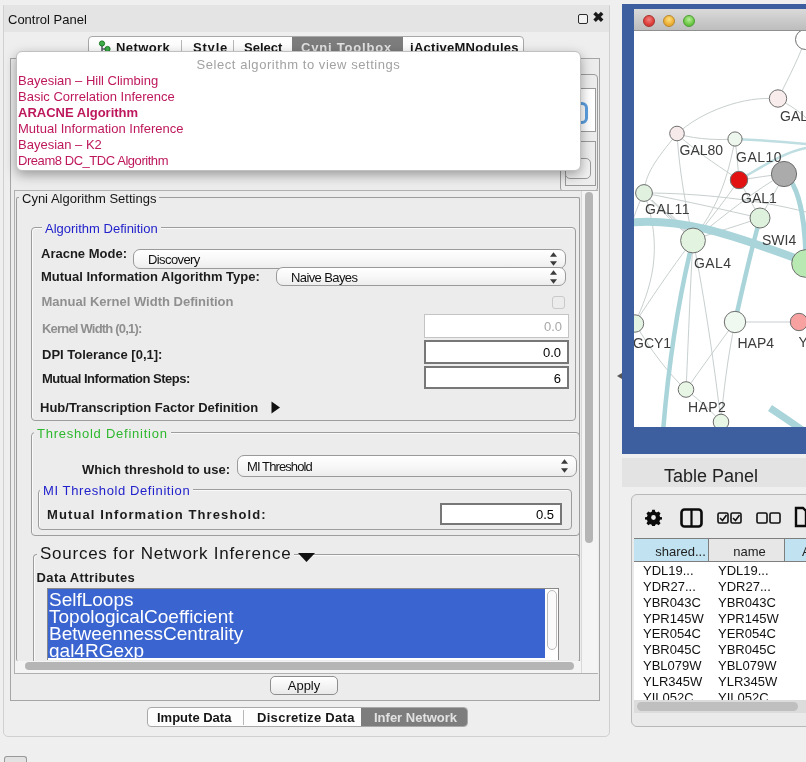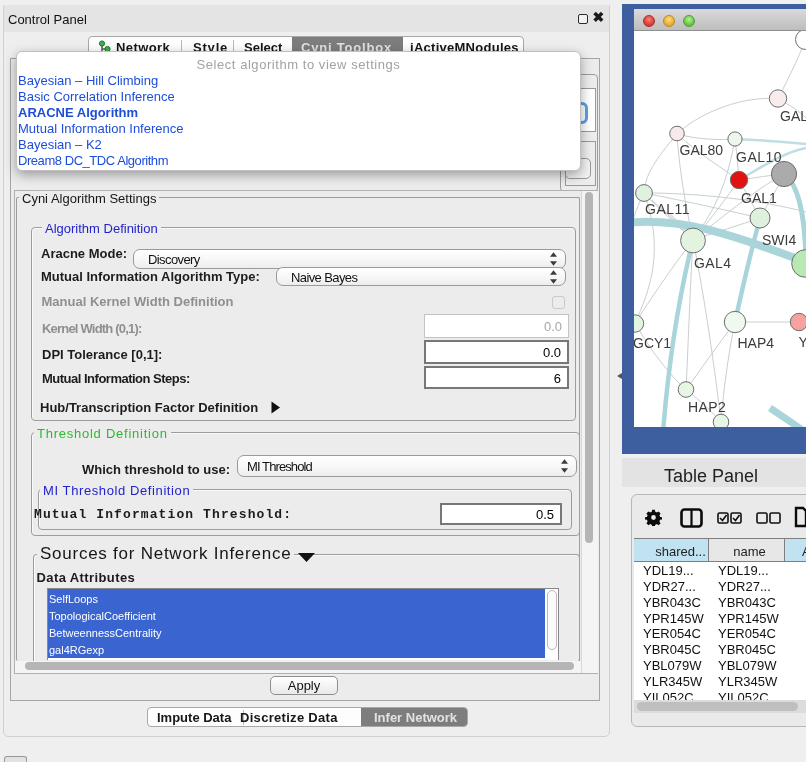--- a/index.html
+++ b/index.html
@@ -111,45 +111,45 @@
 <div class="lbl" style="left:82px;top:461.5px;">Which threshold to use:</div>
 <div class="combo" style="left:237px;top:455px;width:340px;height:22px;">
     <span class="ct" style="left:9px;letter-spacing:-0.9px;">MI Threshold</span>
     <span class="ar"><svg width="9" height="15" viewBox="0 0 9 15">
         <path d="M1 5.2 L4.5 0.8 L8 5.2 Z M1 9.8 L8 9.8 L4.5 14.2 Z" fill="#3b3b3b"></path>
       </svg></span>
   </div>
 
 <div class="fs" style="left:38px;top:489px;width:532px;height:39px;"></div>
 <div class="fslab" style="left:40px;top:483px;color:#2222cc;letter-spacing:0.6px;">MI Threshold Definition</div>
-<div class="lbl" style="left:34px;top:507px;letter-spacing:1.1px;font-family:Liberation Mono, monospace;">Mutual Information Threshold:</div>
+<div class="lbl" style="left:47px;top:507px;letter-spacing:1.1px;">Mutual Information Threshold:</div>
 <div class="tfield" style="left:440px;top:503px;width:122px;height:22px;border:2px solid #777;box-sizing:border-box;color:#000;">
     <span>0.5</span>
   </div>
 
 <div class="fs" style="left:33px;top:553.5px;width:545px;height:106px;border-bottom:none;border-radius:4px 4px 0 0;"></div>
 <div class="fslab" style="left:37px;top:543.5px;color:#161616;font-size:17px;letter-spacing:0.75px;">Sources for Network Inference</div>
 <svg class="abs" style="left:297px;top:551px;" width="19" height="12">
     <path d="M1 2 L18 2 L9.5 11 Z" fill="#111"></path>
   </svg>
 <div class="lbl" style="left:36.5px;top:569.5px;letter-spacing:0.4px;">Data Attributes</div>
 
 <div class="abs" style="left:47px;top:588px;width:512px;height:72px;border:1px solid #888;border-bottom:none;background:#fff;box-sizing:border-box;overflow:hidden;">
   <div class="abs" style="left:0;top:0;width:497px;height:69px;background:#3a64cf;"></div>
-  <div class="abs" style="left:1px;top:2px;font-size:11px;color:#fff;line-height:17px;">SelfLoops<br>TopologicalCoefficient<br>BetweennessCentrality<br>gal4RGexp</div>
+  <div class="abs" style="left:1px;top:2px;font-size:19px;color:#fff;line-height:17px;">SelfLoops<br>TopologicalCoefficient<br>BetweennessCentrality<br>gal4RGexp</div>
   <div class="abs" style="left:499px;top:1px;width:10px;height:60px;background:#fafafa;border:1px solid #bbb;border-radius:5px;box-sizing:border-box;"></div>
 </div>
 
 <div class="abs" style="left:270px;top:676px;width:68px;height:19px;border:1px solid #8e8e8e;border-radius:5px;background:linear-gradient(#ffffff,#e9e9e9);box-sizing:border-box;text-align:center;font-size:13px;color:#111;line-height:17px;">Apply</div>
 
 <div class="abs" id="bottabs" style="left:147px;top:707px;width:321px;height:20px;background:#fdfdfd;border:1px solid #a8a8a8;border-radius:4px;box-sizing:border-box;overflow:hidden;font-size:13px;font-weight:bold;color:#161616;">
   <div class="abs" style="left:213px;top:0;width:108px;height:20px;background:#7d7d7d;"></div>
   <div class="abs" style="left:95px;top:2px;width:1px;height:15px;background:#b8b8b8;"></div>
   <div class="abs" style="left:9px;top:2px;">Impute Data</div>
-  <div class="abs" style="left:92px;top:2px;letter-spacing:0.3px;">Discretize Data</div>
+  <div class="abs" style="left:109px;top:2px;letter-spacing:0.3px;">Discretize Data</div>
   <div class="abs" style="left:226px;top:2px;color:#e2e2e2;">Infer Network</div>
 </div>
 
 <div class="abs" style="left:617px;top:373px;width:5px;height:6px;background:#555;clip-path:polygon(0 50%,100% 0,100% 100%);"></div>
 
 <div class="abs" style="left:4px;top:756px;width:21px;height:6px;border:1px solid #999;border-bottom:none;border-radius:3px 3px 0 0;background:#e2e2e2;"></div>
 
 <div class="abs" style="left:622px;top:4px;width:184px;height:450px;background:#3d5f9f;"></div>
 <div class="abs" style="left:634px;top:9px;width:172px;height:22px;background:linear-gradient(#dadada,#bdbdbd);border-bottom:1px solid #909090;box-sizing:border-box;"></div>
 <div class="abs" style="left:643px;top:15px;width:12px;height:12px;border-radius:50%;background:radial-gradient(circle at 50% 35%,#f08080 0%,#df3e38 60%,#c33732 100%);border:0.5px solid #a5302c;box-sizing:border-box;"></div>
@@ -266,13 +266,13 @@
   <div class="abs" style="left:9px;top:25px;line-height:15.85px;">YDL19...<br>YDR27...<br>YBR043C<br>YPR145W<br>YER054C<br>YBR045C<br>YBL079W<br>YLR345W<br>YIL052C</div>
   <div class="abs" style="left:84px;top:25px;line-height:15.85px;">YDL19...<br>YDR27...<br>YBR043C<br>YPR145W<br>YER054C<br>YBR045C<br>YBL079W<br>YLR345W<br>YIL052C</div>
   <div class="abs" style="left:158px;top:25px;line-height:15.85px;margin-left:18px;">13<br>12<br>&nbsp;<br>9.<br>8.<br>9.<br>&nbsp;<br>9.<br>9.</div>
 </div>
 
 <div class="abs" style="left:634px;top:700px;width:172px;height:13px;background:#dcdcdc;"></div>
 <div class="abs" style="left:637px;top:702px;width:161px;height:9px;background:#bfbfbf;border-radius:5px;"></div>
 
 <div class="abs" style="left:16px;top:51px;width:565px;height:120px;background:#fff;border:1px solid #c0c0c0;border-radius:6px;box-shadow:0 4px 12px rgba(0,0,0,0.35);box-sizing:border-box;"></div>
 <div class="abs" style="left:16px;top:57px;width:565px;text-align:center;font-size:13px;color:#a2a2a2;letter-spacing:0.55px;">Select algorithm to view settings</div>
-<div class="abs" style="left:18px;top:73px;font-size:13px;color:#1d4ed8;line-height:16px;">Bayesian – Hill Climbing<br>Basic Correlation Inference<br><span class="b">ARACNE Algorithm</span><br>Mutual Information Inference<br>Bayesian – K2<br><span style="letter-spacing:-0.45px;">Dream8 DC_TDC Algorithm</span></div>
+<div class="abs" style="left:18px;top:73px;font-size:13px;color:#be185d;line-height:16px;">Bayesian – Hill Climbing<br>Basic Correlation Inference<br><span class="b">ARACNE Algorithm</span><br>Mutual Information Inference<br>Bayesian – K2<br><span style="letter-spacing:-0.45px;">Dream8 DC_TDC Algorithm</span></div>
 
 </body></html>

